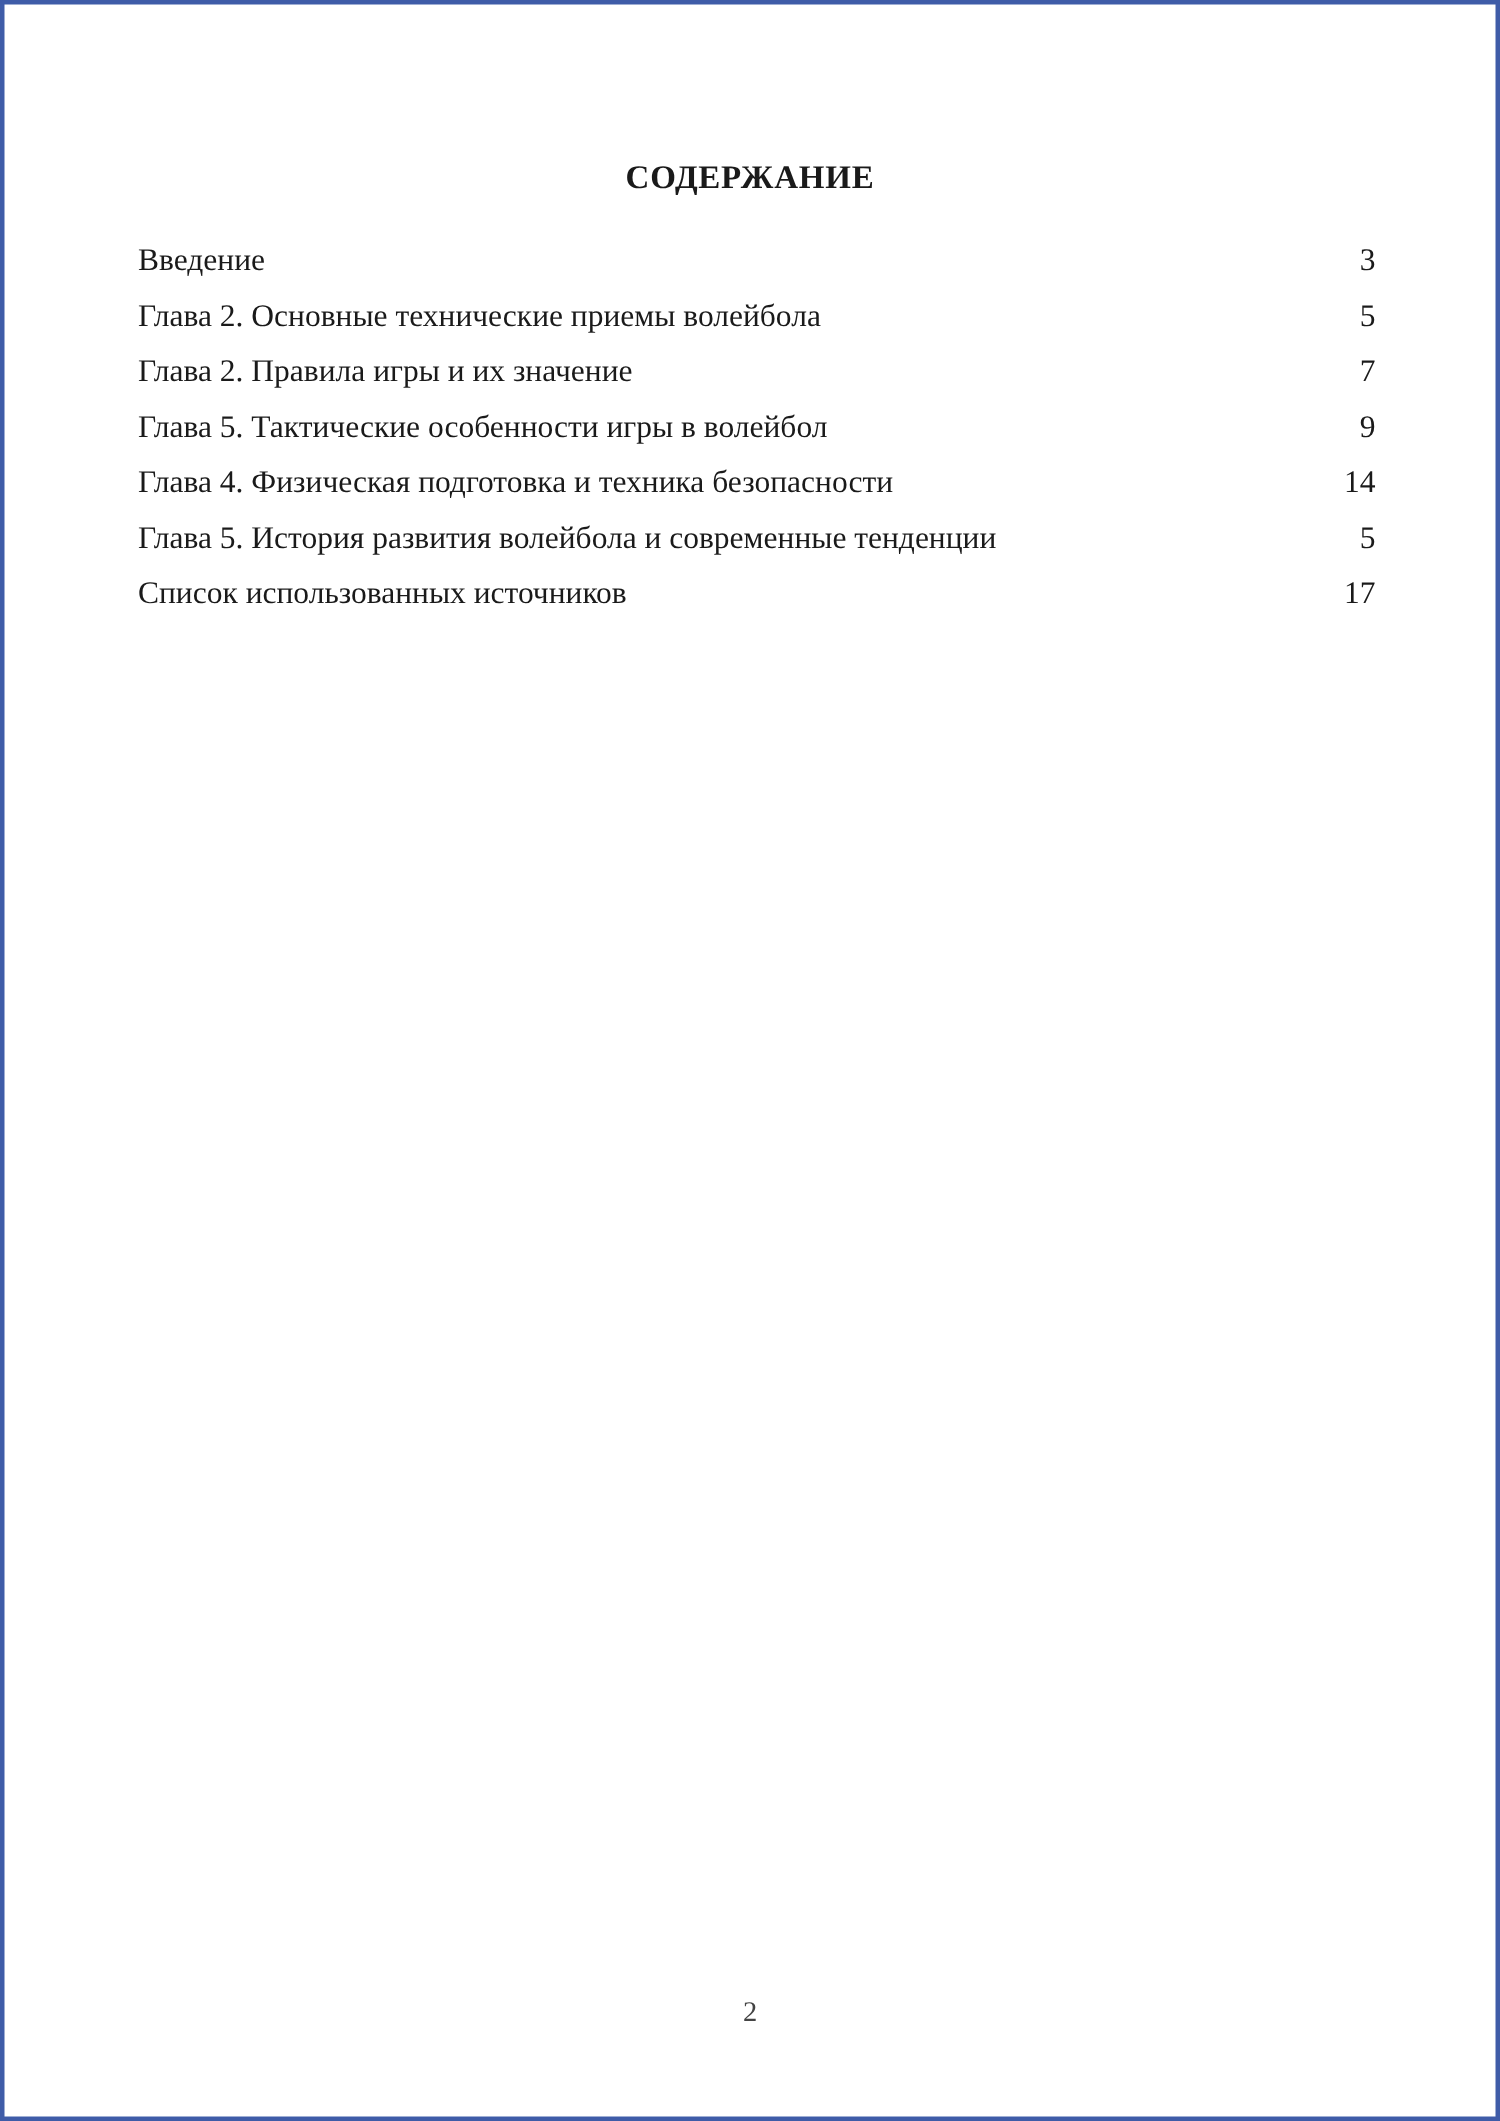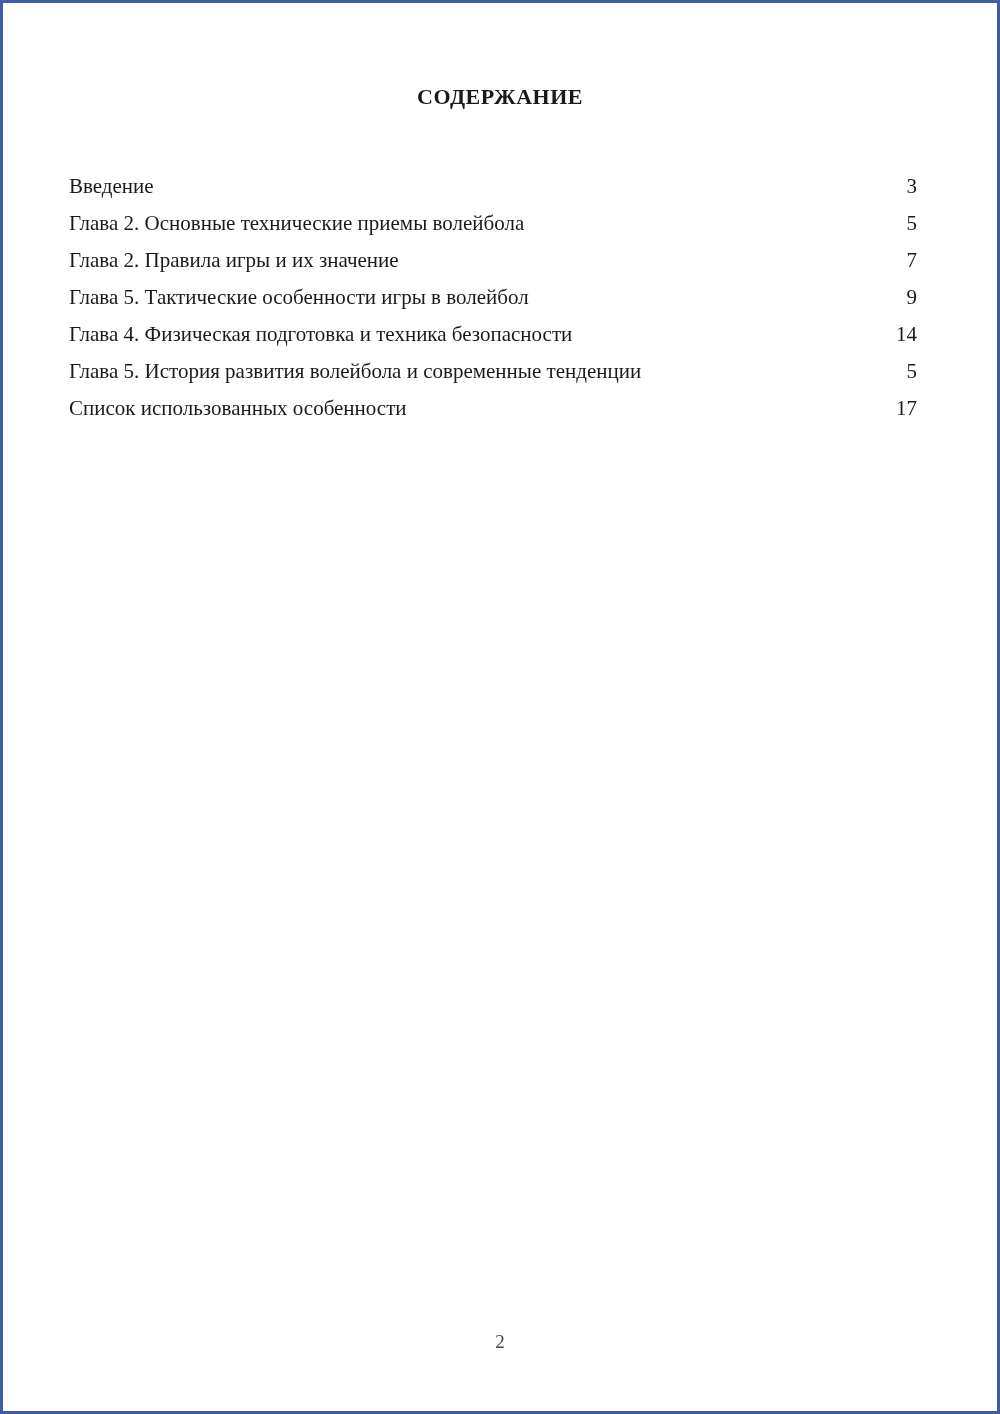--- a/index.html
+++ b/index.html
@@ -24,26 +24,26 @@
     border: 3px solid #3f5ca8;
     box-sizing: border-box;
     background: #ffffff;
   }
   .doc-title {
     text-align: center;
     font-weight: bold;
     font-size: 22px;
     letter-spacing: 0.5px;
     margin: 0;
-    padding-top: 81px;
+    padding-top: 102px;
     color: #1a1a1a;
   }
   .toc {
-    margin-top: 58px;
-    padding-left: 66px;
+    margin-top: 24px;
+    padding-left: 89px;
     padding-right: 80px;
   }
   .toc-row {
     display: flex;
     justify-content: space-between;
     align-items: baseline;
     font-size: 21px;
     line-height: 37px;
     color: #1a1a1a;
   }
@@ -98,21 +98,21 @@
       <span class="toc-page">14</span>
     </div>
 
     <div class="toc-row">
       <span class="toc-title">Глава 5. История развития волейбола и современные тенденции</span>
       <span class="toc-page">5</span>
     </div>
 
 
     <div class="toc-row">
-      <span class="toc-title">Список использованных особенности</span>
+      <span class="toc-title">Список использованных источников</span>
       <span class="toc-page">17</span>
     </div>
 
   </div>
 
   <div class="footer-page-number">2</div>
 
 </div>
 
 </body></html>

